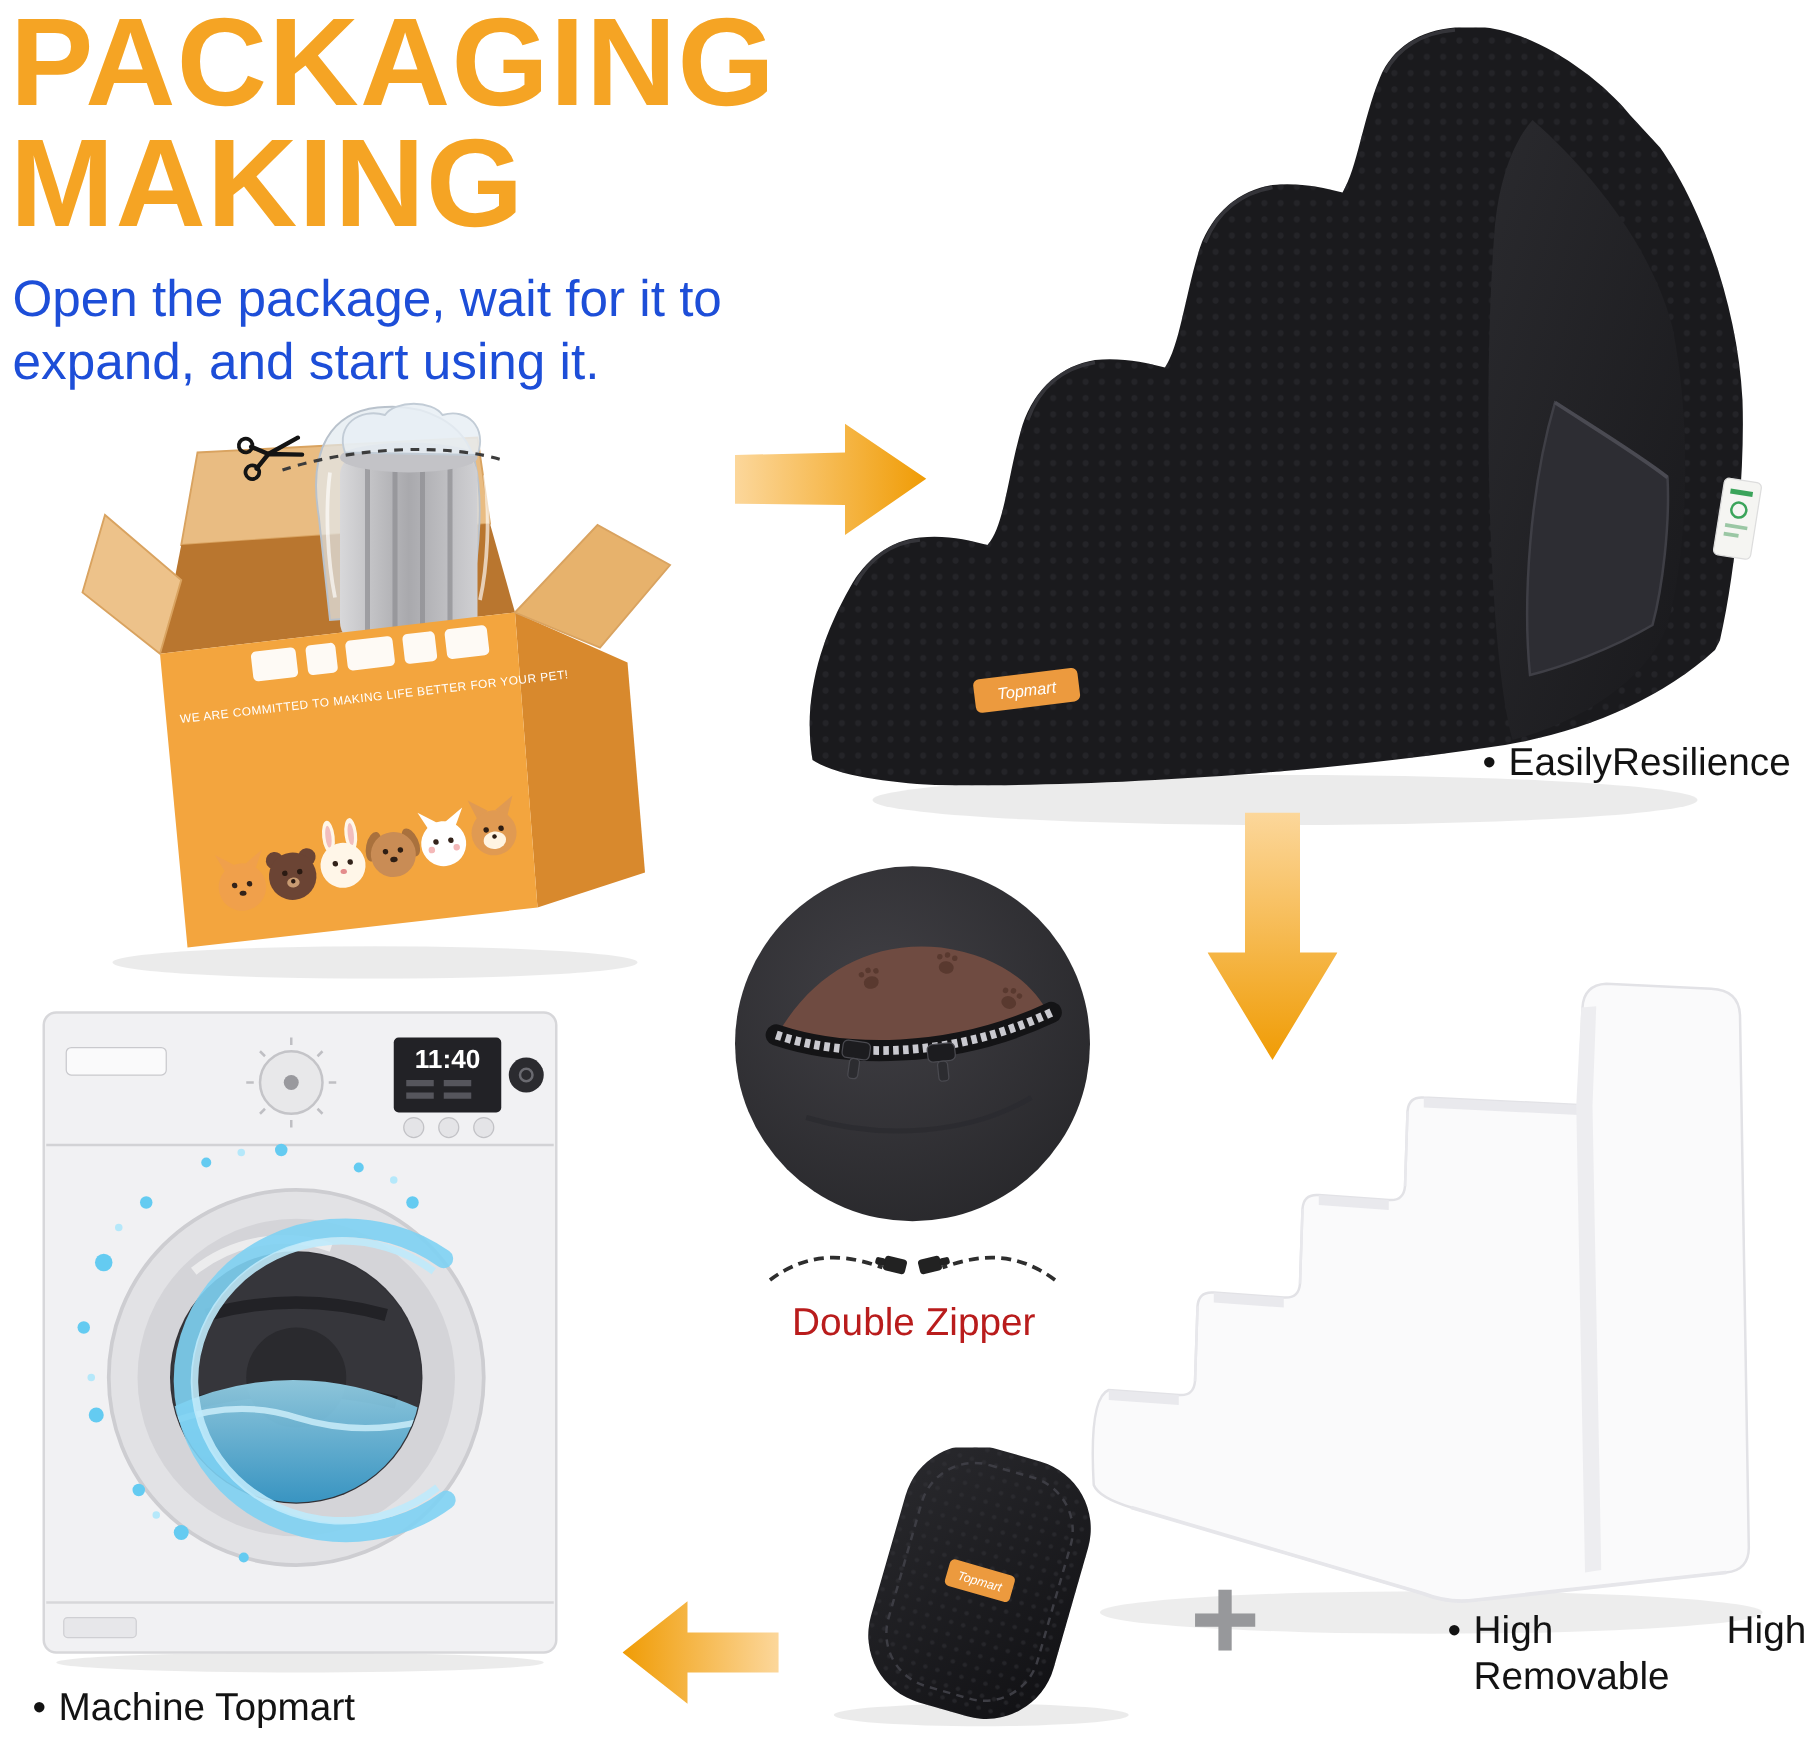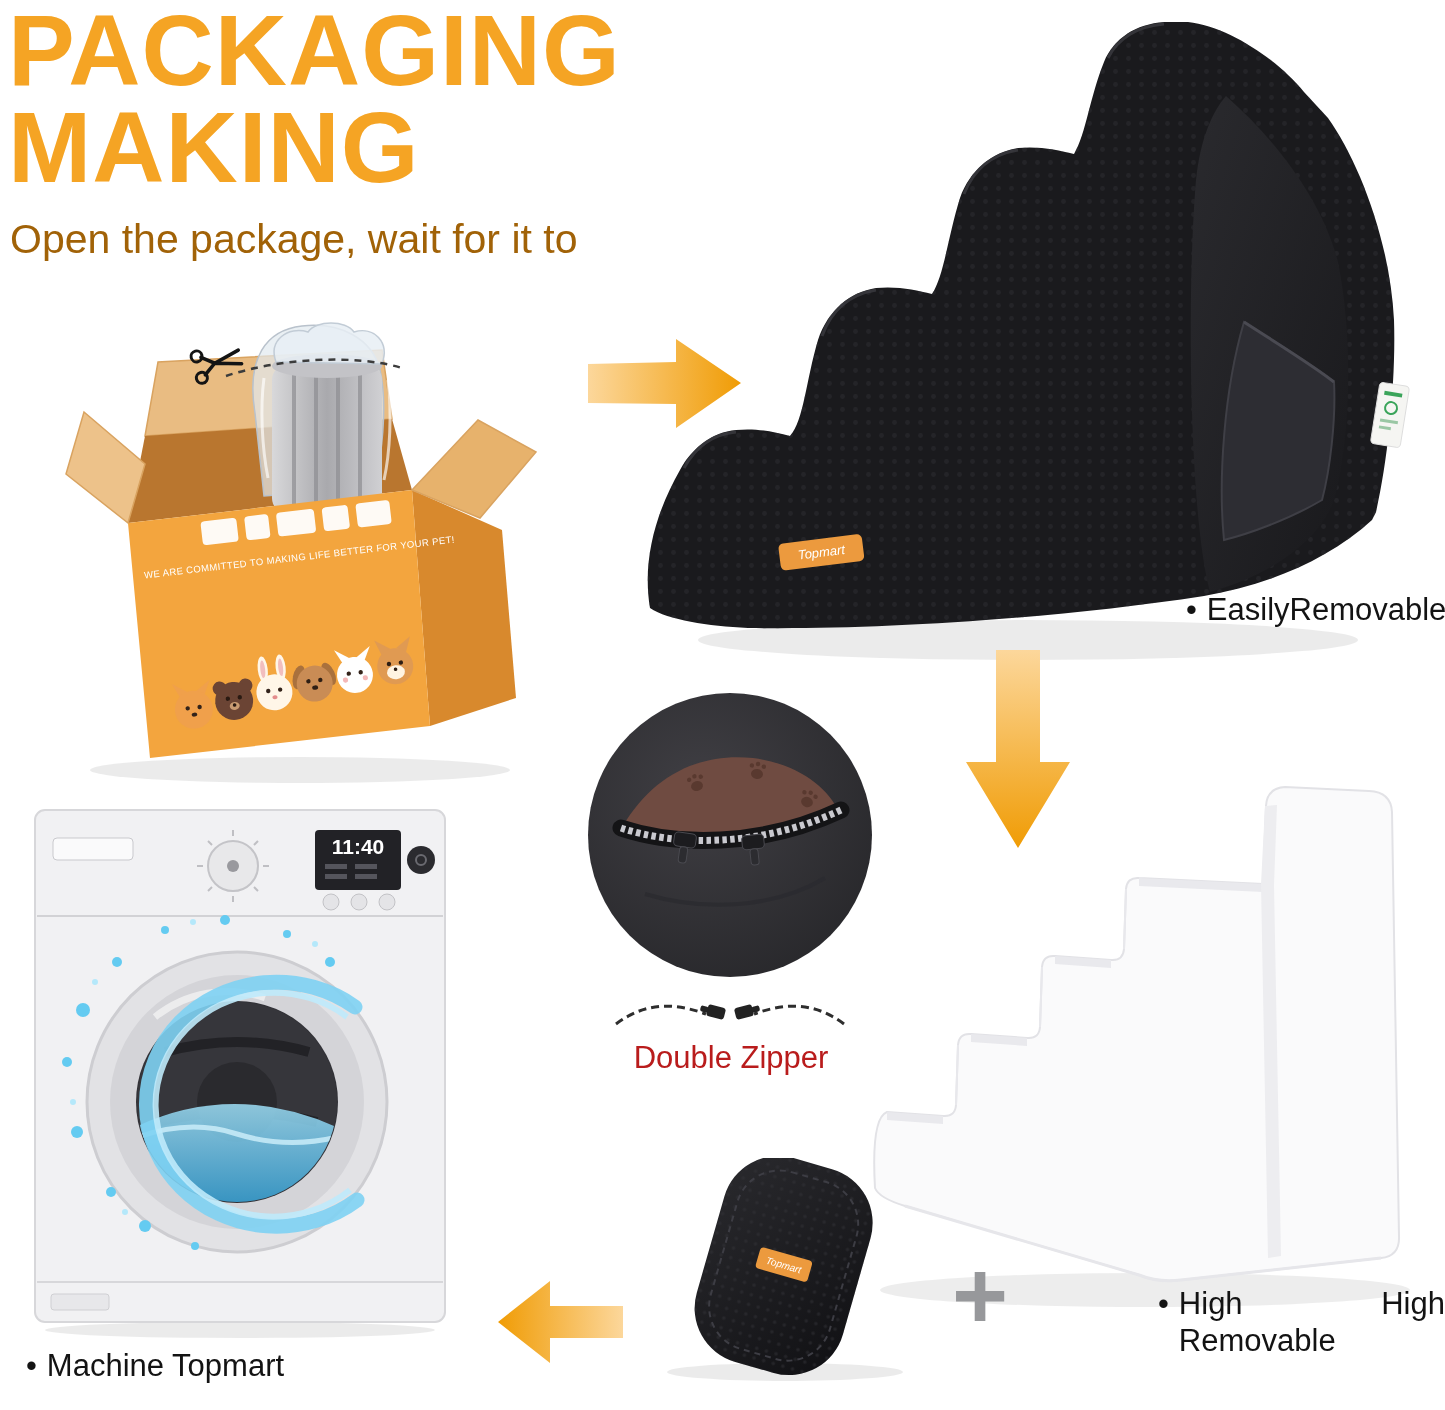--- a/index.html
+++ b/index.html
@@ -1,37 +1,38 @@
 <!DOCTYPE html>
 <html><head>
 <meta charset="utf-8">
 <style>
   *{box-sizing:border-box;margin:0;padding:0}
   body{background:#ffffff;font-family:"Liberation Sans",sans-serif}
   #canvas{position:relative;width:1445px;height:1410px;background:#ffffff;overflow:hidden}
   .abs{position:absolute}
   .title{font-weight:bold;color:#F5A424;font-size:100px;line-height:.97;letter-spacing:1px}
-  .subtitle{font-size:41px;color:#a16207;line-height:1.22}
+  .subtitle{font-size:41px;color:#1d4ed8;line-height:1.22}
   .feature{display:flex;gap:10px;font-size:31px;color:#131313;line-height:1.18}
   .flines{display:flex;flex-direction:row}
   .center{text-align:center}
   .plus{font-size:96px;font-weight:bold;color:#97989B;line-height:1}
   svg text{font-family:"Liberation Sans",sans-serif}
 </style>
 </head>
 <body>
 
 <div id="canvas">
 
   <div class="abs" style="left:8px;top:2px">
     <div class="title">PACKAGING</div>
     <div class="title">MAKING</div>
   </div>
   <div class="abs subtitle" style="left:10px;top:214px">
     <div>Open the package, wait for it to</div>
+    <div>expand, and start using it.</div>
   </div>
 
   <svg class="abs" style="left:50px;top:318px" width="515" height="465" viewBox="0 0 515 465">
     <defs>
       <linearGradient id="bx-roll" x1="0" y1="0" x2="1" y2="0">
         <stop offset="0" stop-color="#d8d8da"></stop>
           <stop offset="0.5" stop-color="#a9a9ad"></stop>
           <stop offset="1" stop-color="#d0d0d3"></stop>
       </linearGradient>
     </defs>
@@ -171,21 +172,21 @@
       <circle cx="15" cy="24" r="6" fill="none" stroke="#3aa45a" stroke-width="2"></circle>
       <rect x="6" y="36" width="18" height="3" fill="#9ac7a4"></rect>
       <rect x="6" y="43" width="12" height="3" fill="#9ac7a4"></rect>
     </g>
   </svg>
 
   <div class="abs feature" style="left:1186px;top:592px">
     <span>•</span>
     <span class="flines">
       <span>Easily</span>
-      <span>Removable</span>
+      <span>Resilience</span>
     </span>
   </div>
 
   <svg class="abs" style="left:966px;top:650px" width="104" height="198" viewBox="0 0 104 198">
     <defs>
         <linearGradient id="ar-d" x1="0" y1="0" x2="0" y2="1">
       <stop offset="0" stop-color="#FCD79B"></stop>
           <stop offset="1" stop-color="#F09C05"></stop>
         </linearGradient>
       </defs>

